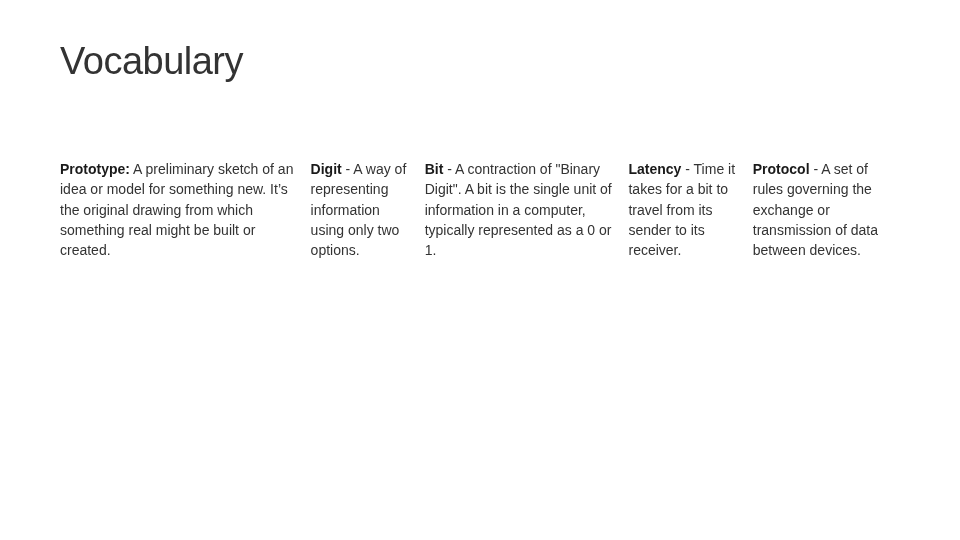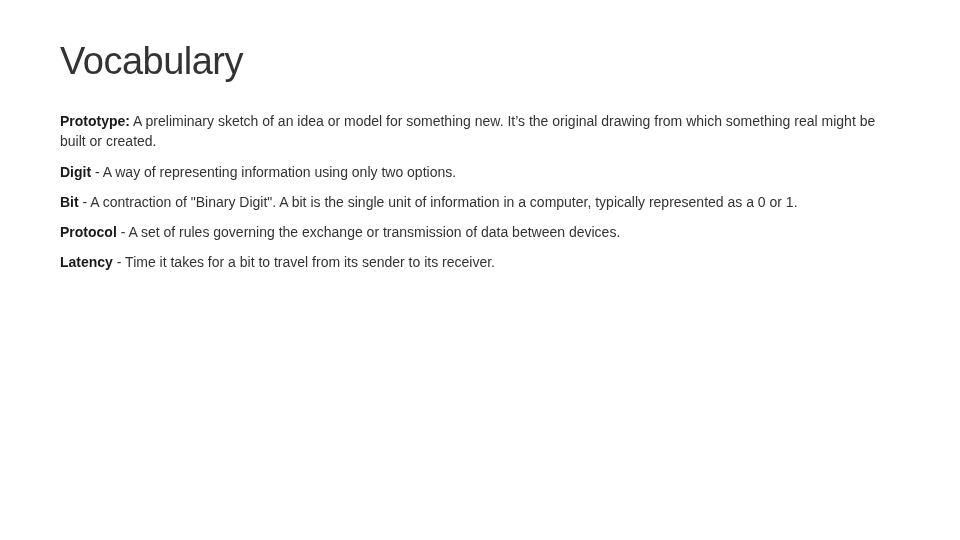--- a/index.html
+++ b/index.html
@@ -27,22 +27,23 @@
     .title {
       font-size: 38px;
       font-weight: 300;
       color: #333333;
       margin-bottom: 28px;
       letter-spacing: -0.5px;
     }
 
     .vocab-list {
       display: flex;
-      flex-direction: column;
+      flex-direction: row;
       gap: 10px;
+      margin-top: 48px;
     }
 
     .vocab-item {
       font-size: 14px;
       color: #333333;
       line-height: 1.45;
     }
 
     .vocab-item .term {
       font-weight: 700;
@@ -57,16 +58,16 @@
 </head>
 <body>
 
 <div class="page">
   <h1 class="title">Vocabulary</h1>
 
   <div class="vocab-list">
   <div class="vocab-item"><span class="term">Prototype:</span><span class="definition"> A preliminary sketch of an idea or model for something new. It’s the original drawing from which something real might be built or created.</span></div>
       <div class="vocab-item"><span class="term">Digit</span><span class="definition"> - A way of representing information using only two options.</span></div>
       <div class="vocab-item"><span class="term">Bit</span><span class="definition"> - A contraction of "Binary Digit". A bit is the single unit of information in a computer, typically represented as a 0 or 1.</span></div>
+      <div class="vocab-item"><span class="term">Latency</span><span class="definition"> - Time it takes for a bit to travel from its sender to its receiver.</span></div>
       <div class="vocab-item"><span class="term">Protocol</span><span class="definition"> - A set of rules governing the exchange or transmission of data between devices.</span></div>
-      <div class="vocab-item"><span class="term">Latency</span><span class="definition"> - Time it takes for a bit to travel from its sender to its receiver.</span></div>
     </div>
 </div>
 
 </body></html>

